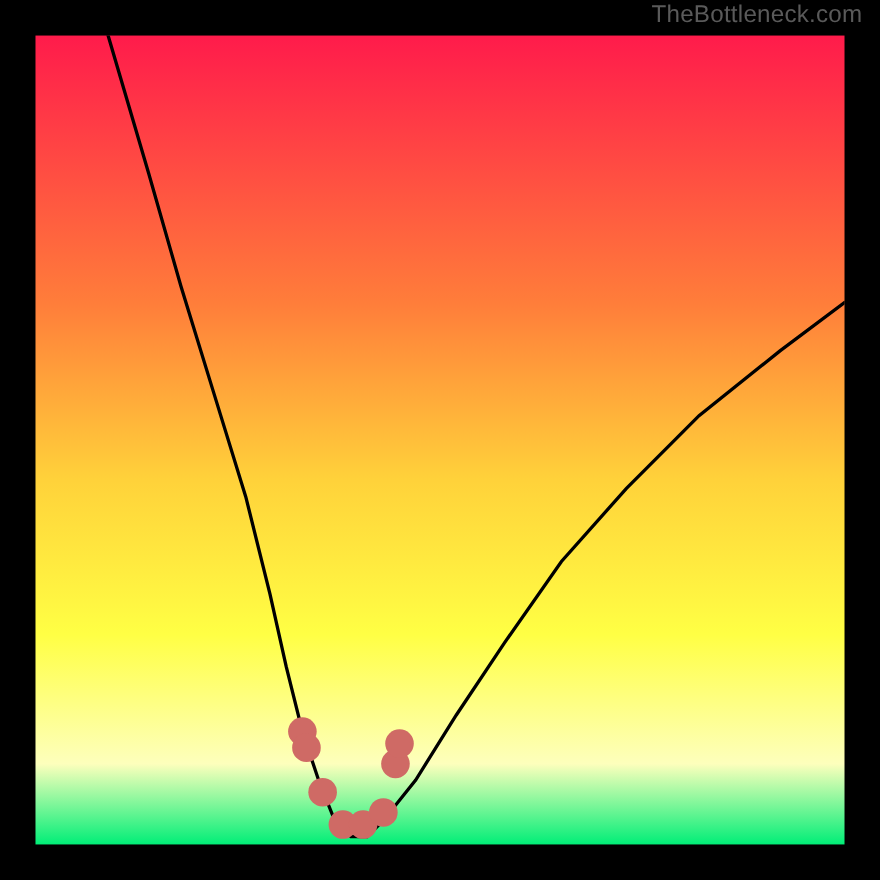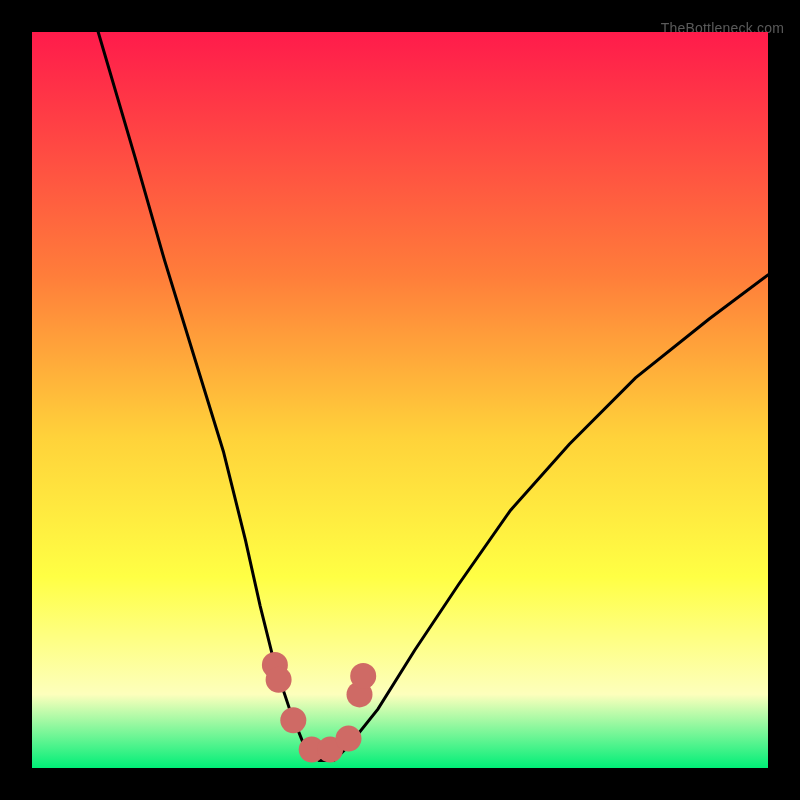--- a/index.html
+++ b/index.html
@@ -21,24 +21,24 @@
   .plot {
     position: absolute;
     top: 32px;
     left: 32px;
     width: 736px;
     height: 736px;
     overflow: hidden;
   }
   .watermark {
     position: absolute;
-    top: 20px;
+    top: 0;
     right: 16px;
     color: #5a5a5a;
-    font-size: 14px;
+    font-size: 22px;
     font-weight: 500;
     letter-spacing: 0.2px;
     font-family: Arial, sans-serif;
   }
   svg { display: block; }
 </style>
 </head>
 <body>
 
 <div class="frame">

